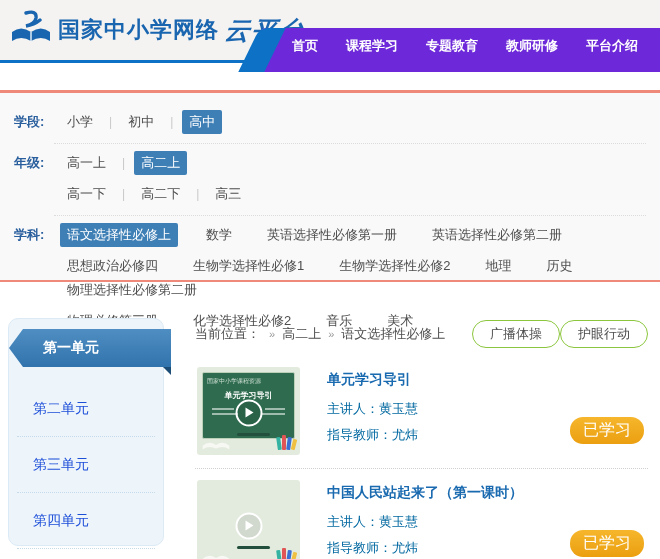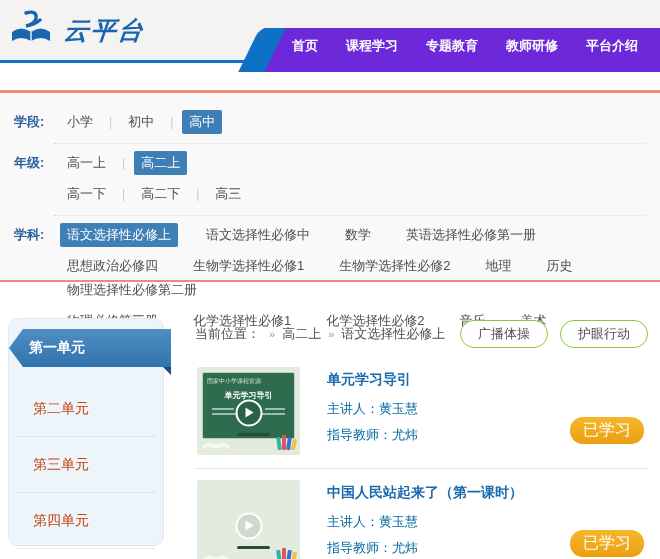--- a/index.html
+++ b/index.html
@@ -34,40 +34,40 @@
   .no-pipes .opt { margin-right:21px; }
   .chip { color:#4d4d4d; padding:3px 7px; cursor:pointer; white-space:nowrap; border-radius:2px; }
   .chip.selected { background:#3e7fb6; color:#fff; }
   .row-sep { border-top:1px dotted #dcdcdc; margin-left:40px; }
 
   
   .sidebar { position:absolute; left:8px; top:318px; width:156px; height:228px;
              background:#edf5fb; border:1px solid #dceaf5; border-radius:10px; }
   .sidebar ul { list-style:none; }
   .unit { position:relative; height:56px; display:flex; align-items:center;
-          padding-left:16px; margin:0 8px; color:#c2410c; font-size:14px; cursor:pointer;
+          padding-left:16px; margin:0 8px; color:#1d4ed8; font-size:14px; cursor:pointer;
           border-bottom:1px dotted #c6dbe9; }
   .unit-bg, .unit-fold { display:none; }
-  .unit.active { height:38px; margin:10px -8px 14px 0; padding-left:20px; border-bottom:none;
+  .unit.active { height:38px; margin:10px -8px 14px 0; padding-left:34px; border-bottom:none;
                  color:#fff; font-weight:bold; }
   .unit.active .unit-bg { display:block; position:absolute; inset:0;
       background:linear-gradient(180deg,#4f8ec2,#3173ad);
       clip-path:polygon(14px 0, 100% 0, 100% 100%, 14px 100%, 0 50%); }
   .unit.active .unit-fold { display:block; position:absolute; right:0; top:100%;
       width:0; height:0; border-top:8px solid #1c4d77; border-left:8px solid transparent; }
   .unit-label { position:relative; z-index:1; }
 
   
   .main { position:absolute; left:195px; top:320px; right:12px; }
   .topbar { display:flex; align-items:center; justify-content:space-between; height:28px; }
   .bc { font-size:13px; color:#4d4d4d; display:flex; align-items:center;text-align:center; }
   .bc-label { margin-right:2px; }
   .bc-sep { color:#999; margin:0 7px; font-size:11px; }
   .bc-item { color:#4d4d4d; cursor:pointer; }
-  .actions { display:flex; gap:12px; }
+  .actions { display:flex; }
   .pill-btn { border:1px solid #8cc63e; border-radius:15px; padding:4px 17px; font-size:13px;
               color:#4d4d4d; background:#fff; cursor:pointer; white-space:nowrap; }
 
   .videos { margin-top:8px; }
   .video-card { position:relative; display:flex; padding:11px 0 13px 2px; }
   .video-card + .video-card { border-top:1px dotted #cfcfcf; }
   .vinfo { margin-left:27px; padding-top:4px; }
   .vtitle { font-size:14px; font-weight:bold; color:#1a6ab0; margin-bottom:7px; cursor:pointer; }
   .vmeta { font-size:13px; color:#0369a1; line-height:2.0; }
   .badge { position:absolute; right:4px; bottom:24px; background:linear-gradient(180deg,#f6b62c,#eb9f10);
@@ -105,20 +105,21 @@
 
 <div id="app">
 
   <div class="header">
     <div class="logo">
       <svg class="logo-icon" viewBox="0 0 42 40">
         <path d="M16 3 Q27 0 26 8 Q25 14 16 16 Q24 15 30 10" fill="none" stroke="#1a65af" stroke-width="3.4" stroke-linecap="round"></path>
         <path d="M2 22 Q11 15 21 22 Q31 15 40 22 L40 31 Q31 25 21 31 Q11 25 2 31 Z" fill="#1a65af"></path>
         <path d="M21 22 L21 31" stroke="#edf5fb" stroke-width="1.4"></path>
       </svg>
+      <span class="logo-text">国家中小学网络</span>
       <span class="logo-suffix">云平台</span>
     </div>
     <nav class="nav">
       <ul>
 
           <li>首页</li>
 
           <li>课程学习</li>
 
           <li>专题教育</li>
@@ -201,35 +202,35 @@
     <div class="filter-row">
       <span class="filter-label">学科:</span>
       <div class="filter-lines">
         <div class="filter-line no-pipes">
 
             <span class="opt">
 
               <span class="chip selected">语文选择性必修上</span>
             </span>
 
-            <span class="opt">
-
-              <span class="chip">语文选择性必修中</span>
-            </span>
 
             <span class="opt">
 
               <span class="chip">数学</span>
             </span>
 
             <span class="opt">
 
               <span class="chip">英语选择性必修第一册</span>
             </span>
 
+            <span class="opt">
+
+              <span class="chip">英语选择性必修第二册</span>
+            </span>
 
         </div>
         <div class="filter-line no-pipes">
 
             <span class="opt">
 
               <span class="chip">思想政治必修四</span>
             </span>
 
             <span class="opt">
@@ -258,24 +259,20 @@
             </span>
 
         </div>
         <div class="filter-line no-pipes">
 
             <span class="opt">
 
               <span class="chip">物理必修第三册</span>
             </span>
 
-            <span class="opt">
-
-              <span class="chip">化学选择性必修1</span>
-            </span>
 
             <span class="opt">
 
               <span class="chip">化学选择性必修2</span>
             </span>
 
             <span class="opt">
 
               <span class="chip">音乐</span>
             </span>

